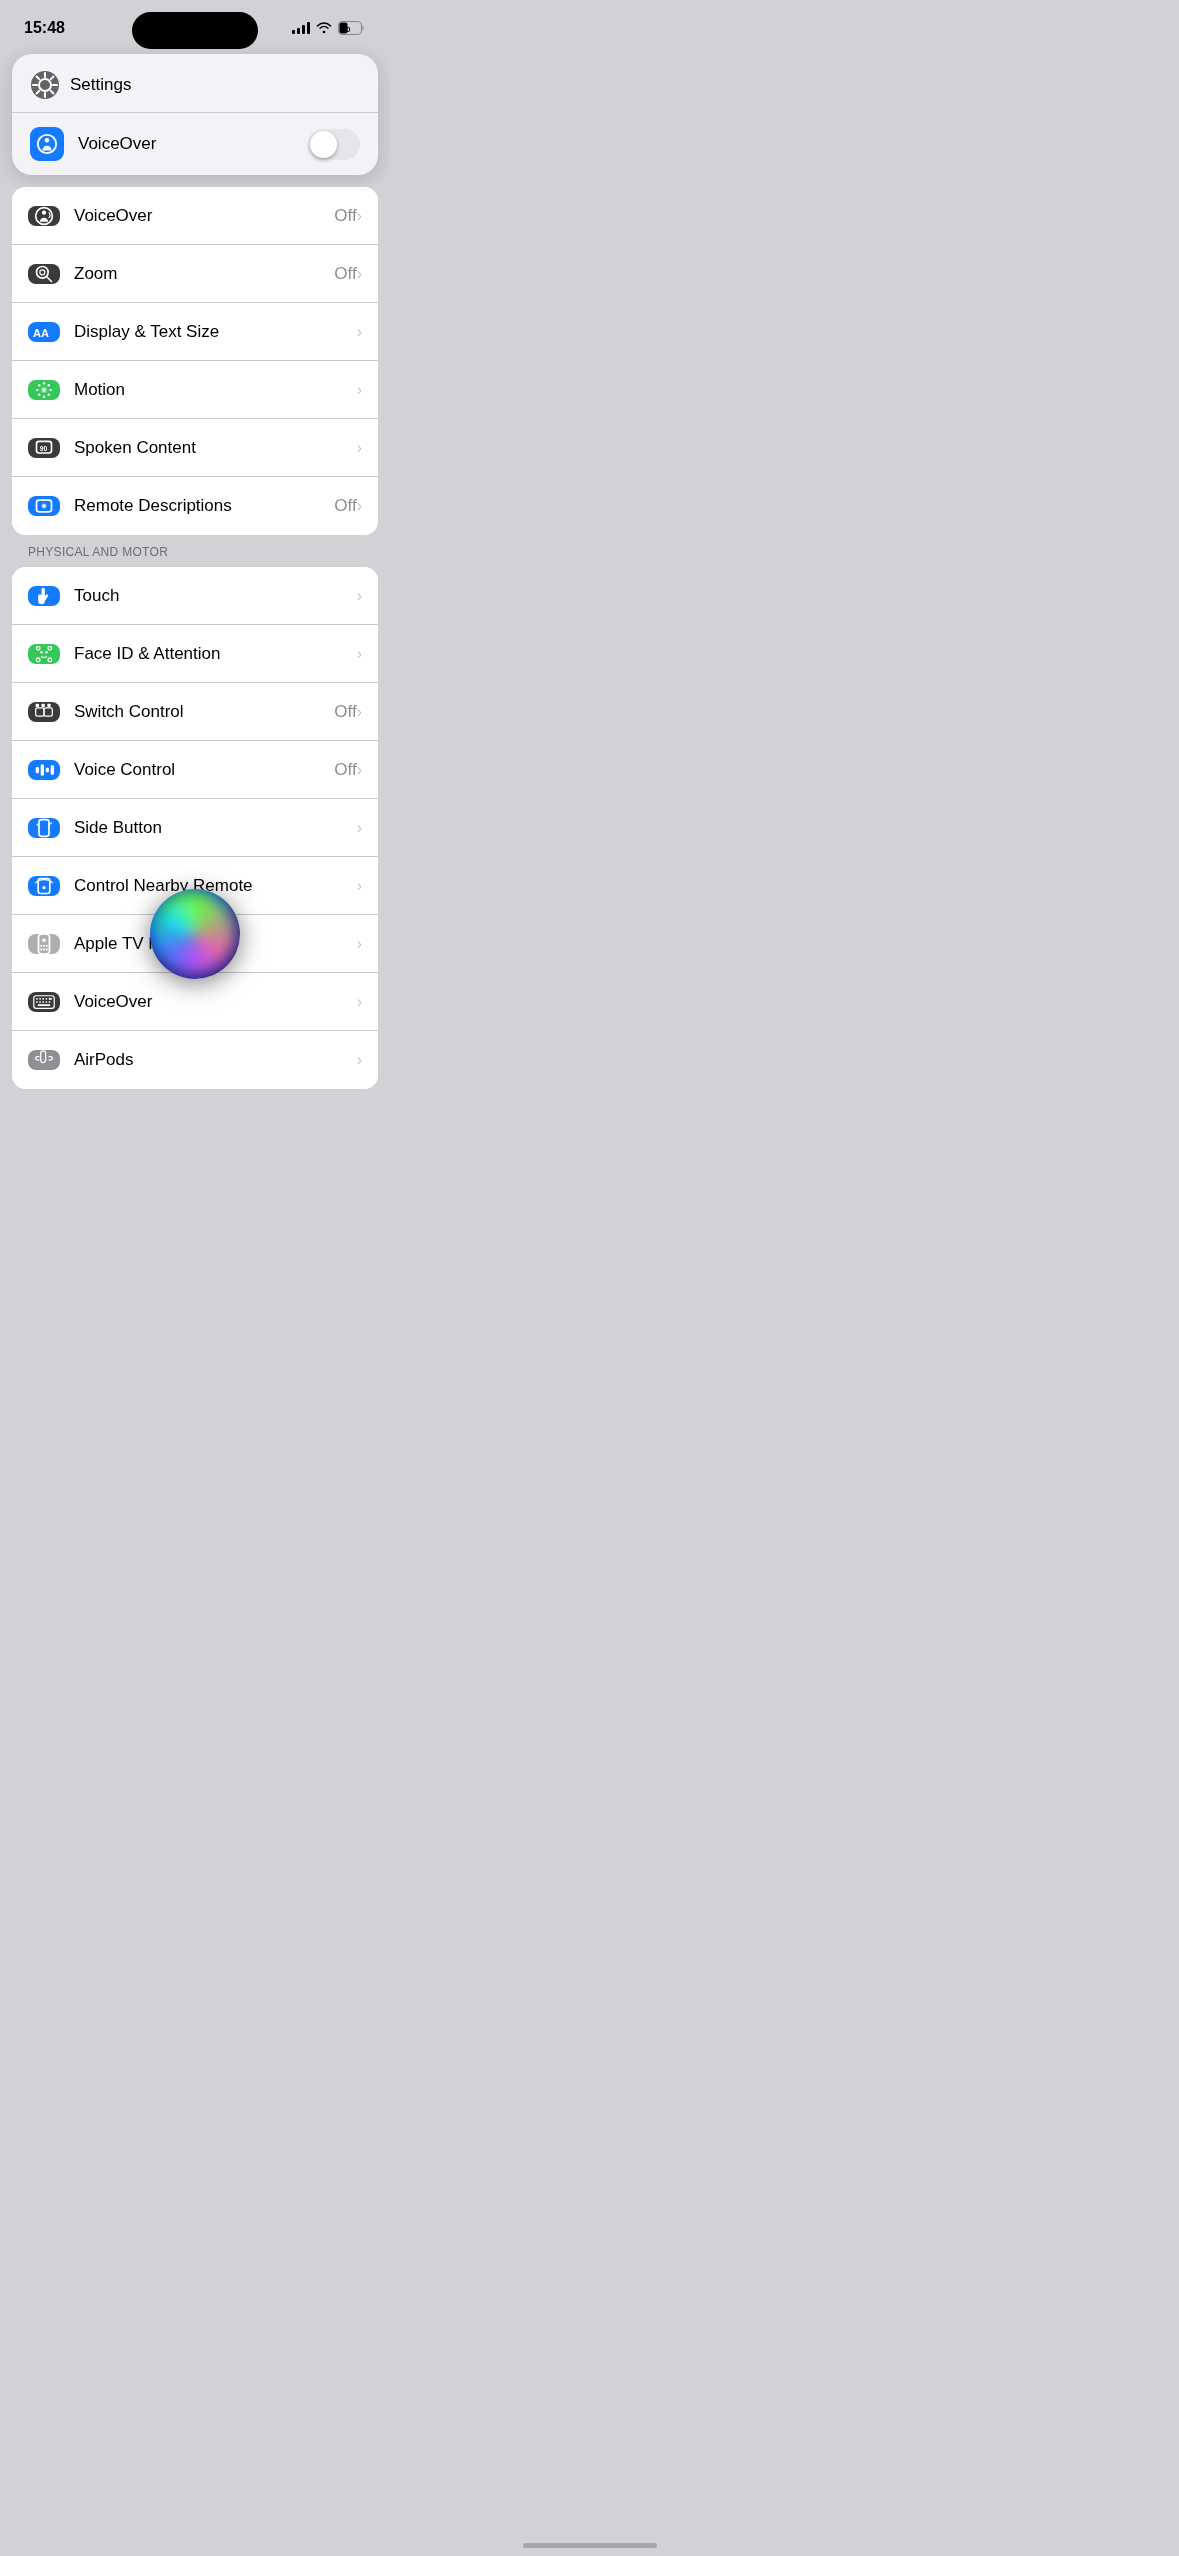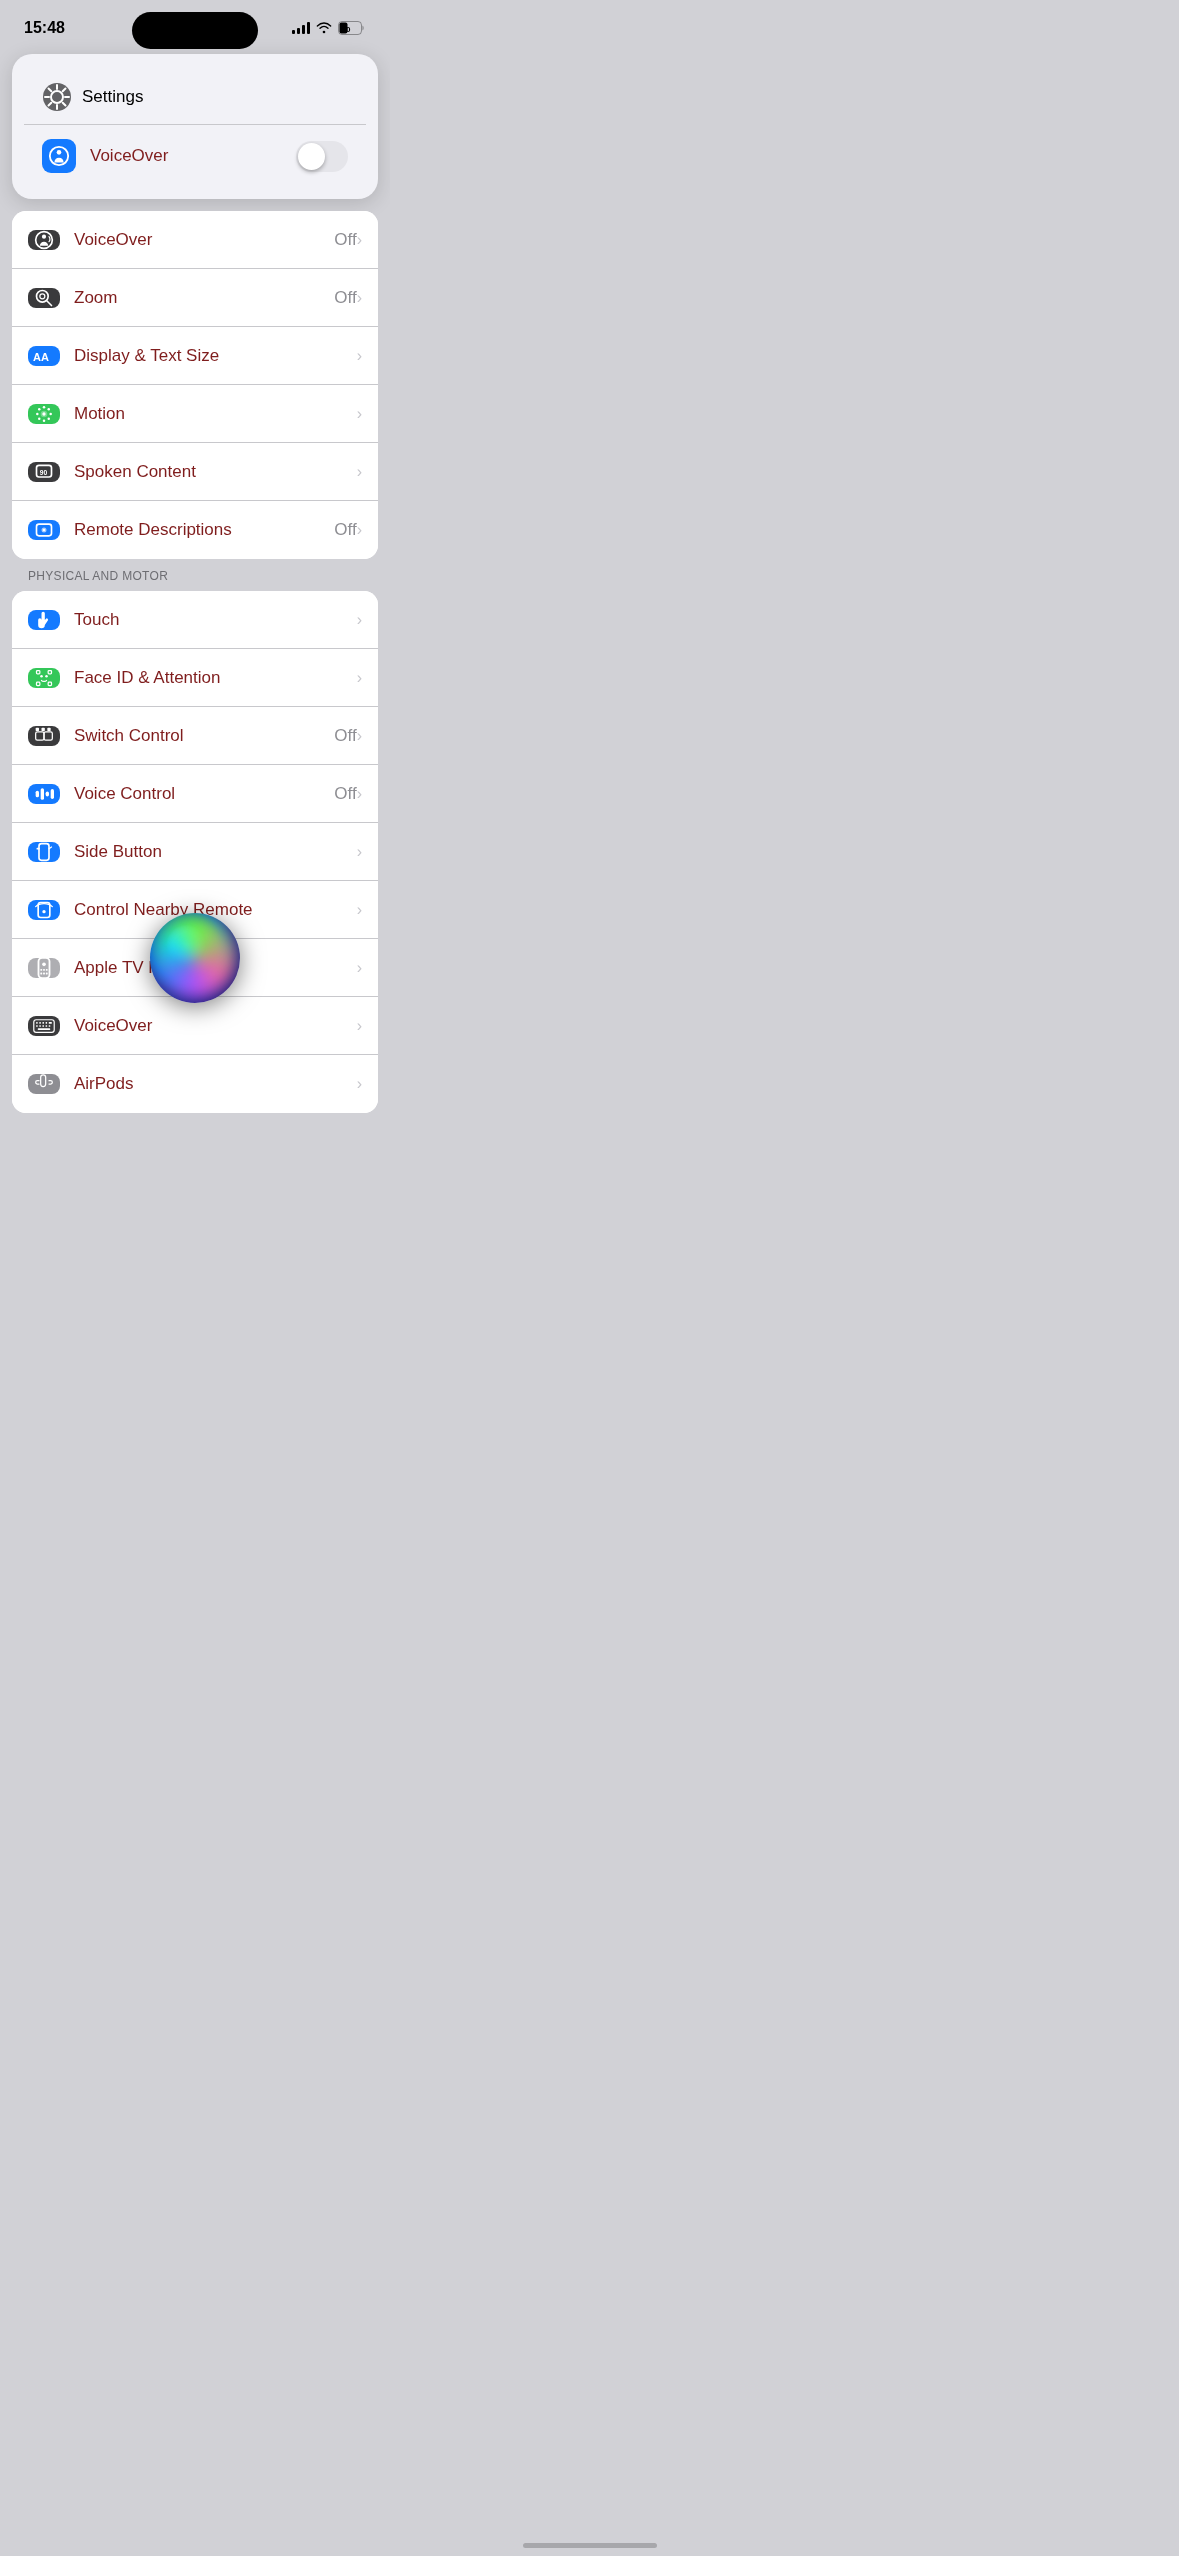--- a/index.html
+++ b/index.html
@@ -75,21 +75,21 @@
       background: #000;
       border-radius: 20px;
       z-index: 100;
     }
 
     
     .floating-card {
       background: #f2f2f7;
       border-radius: 20px;
       margin: 4px 12px 12px 12px;
-      padding: 12px;
+      padding: 0;
       overflow: hidden;
       box-shadow: 0 4px 20px rgba(0,0,0,0.15);
     }
 
     .floating-card-header {
       padding: 16px 18px 12px 18px;
       display: flex;
       align-items: center;
       gap: 10px;
       border-bottom: 0.5px solid #c8c8cc;
@@ -188,21 +188,21 @@
 
     .item-content {
       flex: 1;
       display: flex;
       align-items: center;
       justify-content: space-between;
     }
 
     .item-label {
       font-size: 17px;
-      color: #7f1d1d;
+      color: #000000;
       font-weight: 400;
     }
 
     .item-right {
       display: flex;
       align-items: center;
       gap: 0;
       color: #8e8e93;
       font-size: 17px;
     }

